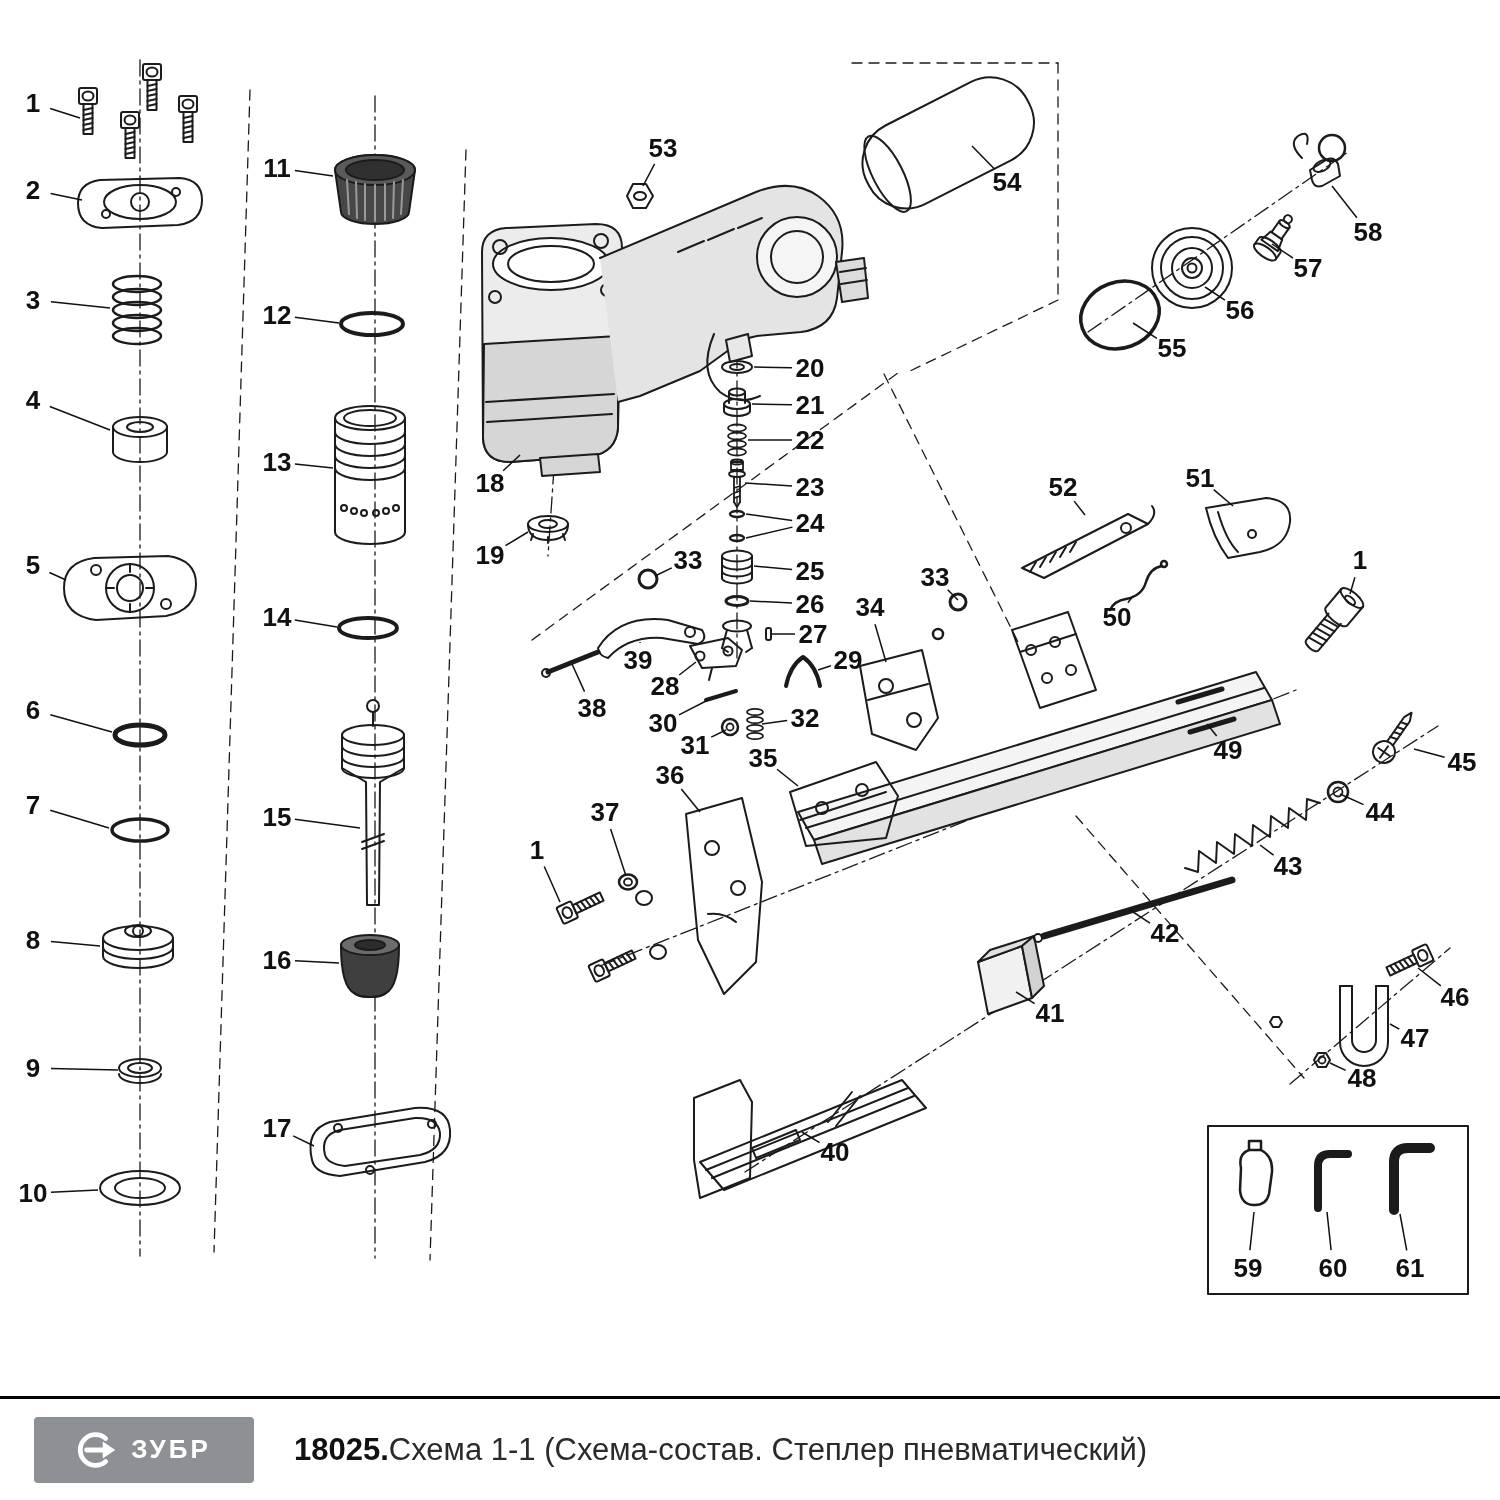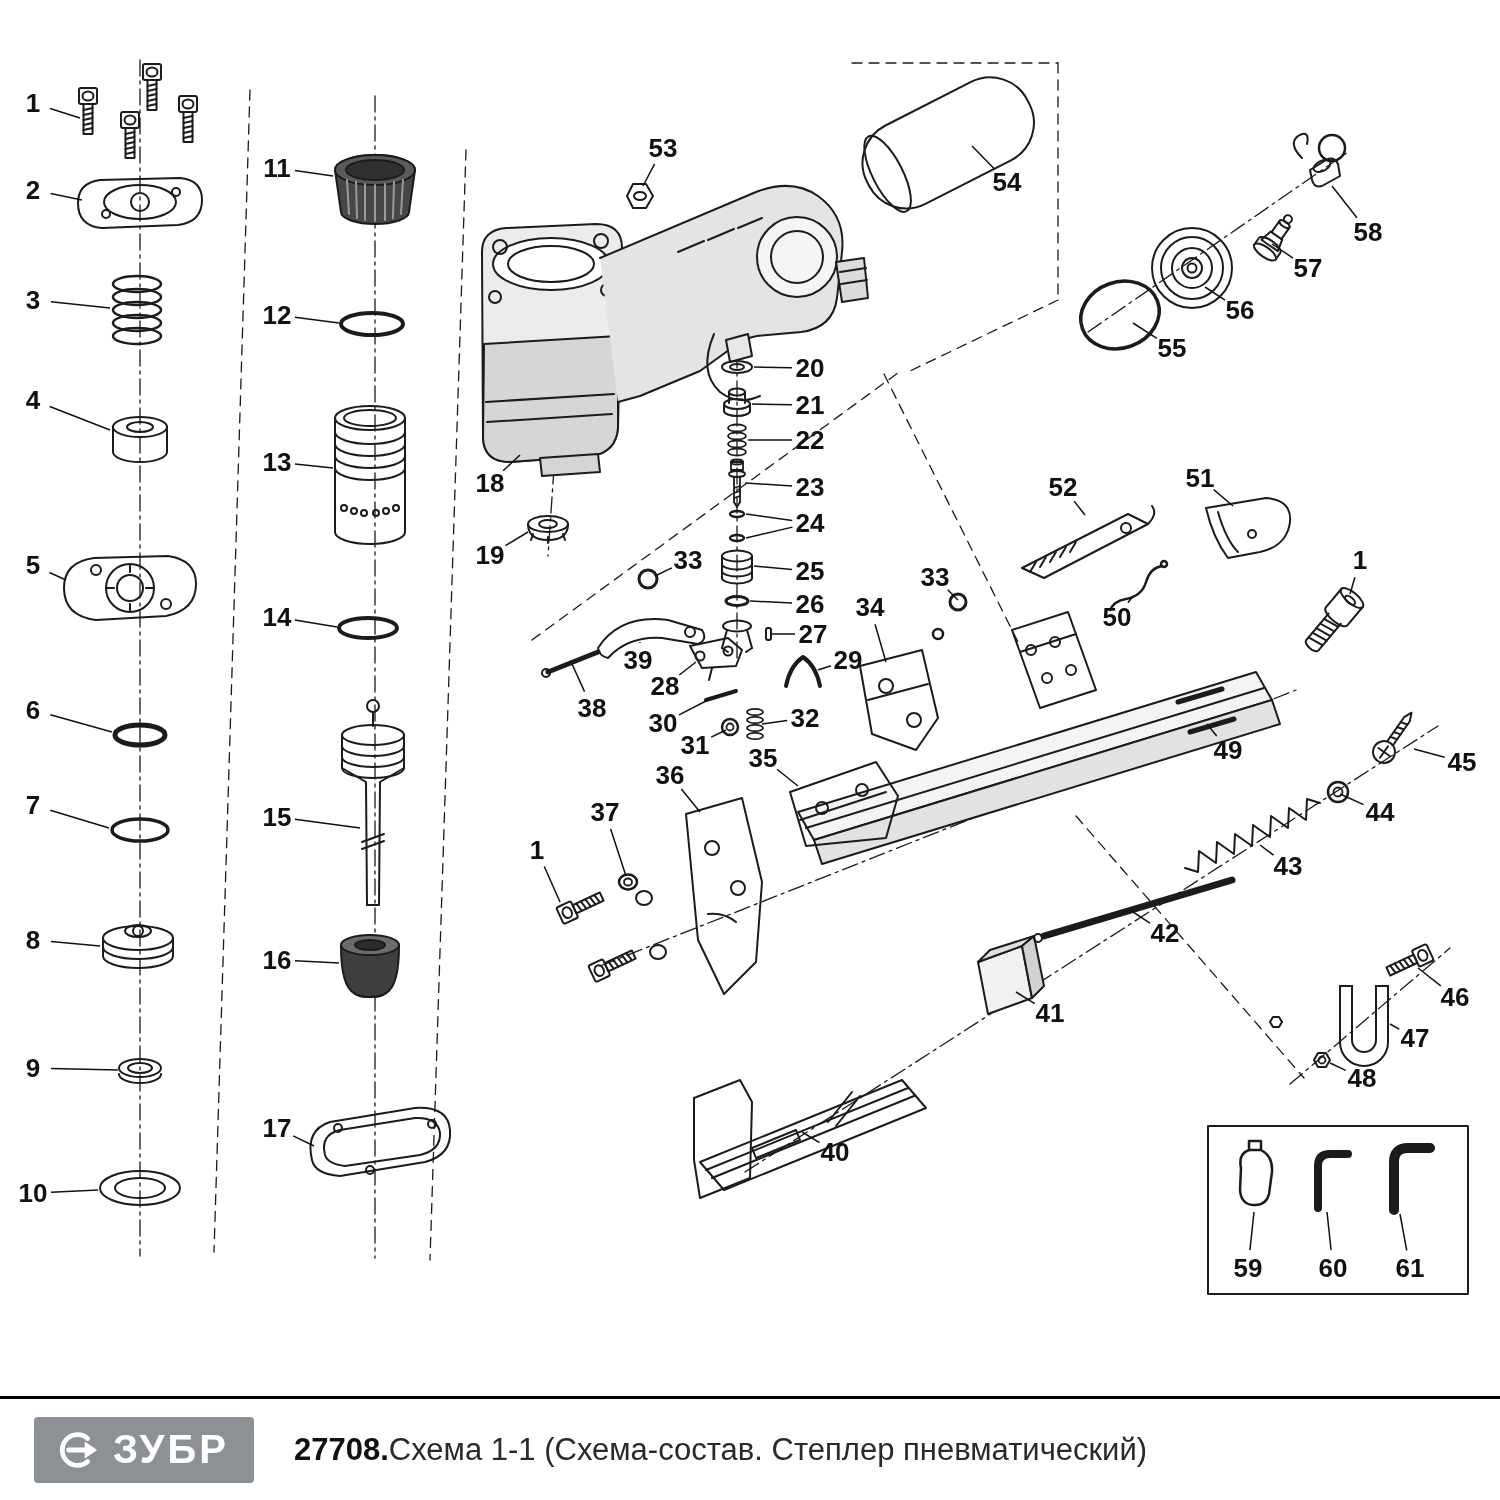--- a/index.html
+++ b/index.html
@@ -3,21 +3,21 @@
 <meta charset="utf-8">
 <style>
   html,body{margin:0;padding:0;background:#fff;}
   .page{position:relative;width:1500px;height:1500px;background:#fff;overflow:hidden;
         font-family:"Liberation Sans",sans-serif;}
   .diagram{position:absolute;top:0;left:0;}
   .rule{position:absolute;left:0;top:1396px;width:1500px;height:3px;background:#000;}
   .footer{position:absolute;left:0;top:1399px;width:1500px;height:101px;display:flex;align-items:center;}
   .brand-badge{margin-left:34px;width:220px;height:66px;border-radius:4px;
                display:flex;align-items:center;justify-content:center;gap:12px;}
-  .brand-text{color:#fff;font-size:40px;font-weight:bold;letter-spacing:3px;}
+  .brand-text{color:#fff;font-size:26px;font-weight:bold;letter-spacing:3px;}
   .doc-title{margin-left:40px;font-size:31px;color:#2a2a2a;white-space:nowrap;}
   .doc-number{font-weight:bold;color:#111;}
   .doc-rest{margin-left:0;}
 </style>
 </head>
 <body>
 
 <div class="page">
 
 <svg class="diagram" width="1500" height="1396" viewBox="0 0 1500 1396" xmlns="http://www.w3.org/2000/svg">
@@ -601,17 +601,17 @@
 <div class="footer">
   <div class="brand-badge" style="background: rgb(141, 145, 150);">
     <svg viewBox="0 0 44 44" width="42" height="42">
       <path d="M30,34 A16,16 0 1 1 30,10" fill="none" stroke="#fff" stroke-width="5" stroke-linecap="round"></path>
       <path d="M10,22 L32,22" stroke="#fff" stroke-width="5" stroke-linecap="round"></path>
       <path d="M27,13 L40,22 L27,31 Z" fill="#fff"></path>
     </svg>
     <span class="brand-text">ЗУБР</span>
   </div>
   <div class="doc-title">
-    <span class="doc-number">27708.</span><span class="doc-rest">Схема 1-1 (Схема-состав. Степлер пневматический)</span>
+    <span class="doc-number">18025.</span><span class="doc-rest">Схема 1-1 (Схема-состав. Степлер пневматический)</span>
   </div>
 </div>
 
 </div>
 
 </body></html>

